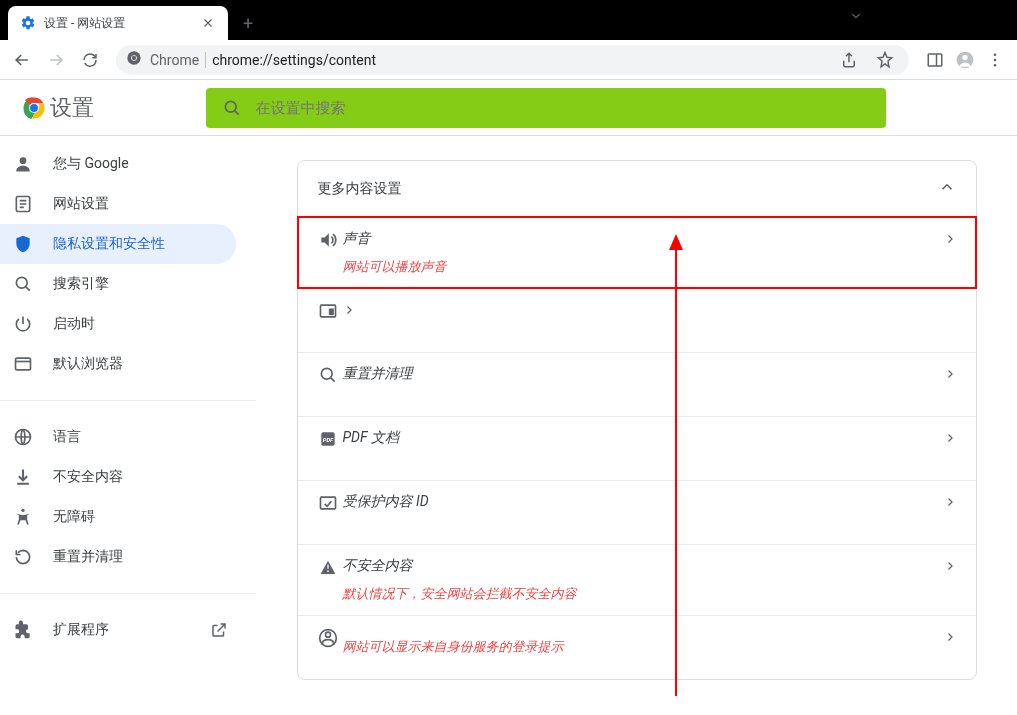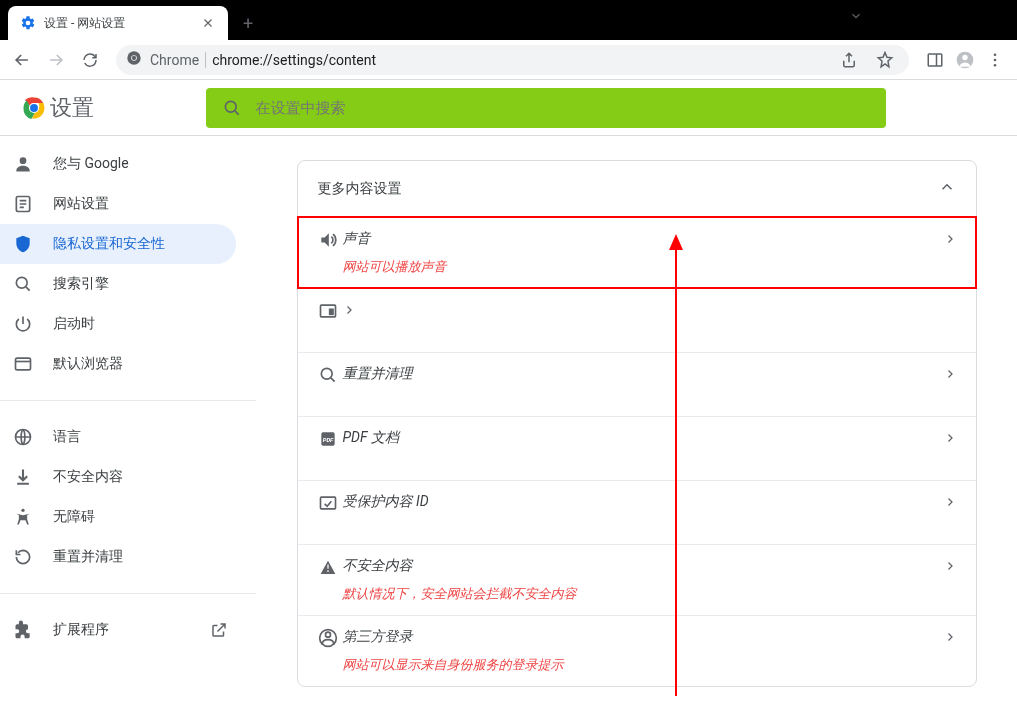--- a/index.html
+++ b/index.html
@@ -395,21 +395,20 @@
           </div>
           <div class="row">
             <span class="row-icon">
               <svg viewBox="0 0 24 24" width="20" height="20" fill="none" stroke="currentColor" stroke-width="2">
                 <circle cx="12" cy="8" r="3"></circle>
                 <path d="M5 20c0-4 3-6 7-6s7 2 7 6"></path>
                 <circle cx="12" cy="12" r="10"></circle>
               </svg>
             </span>
             <div class="row-text">
-              <div class="row-title">第三方登录</div>
               <div class="row-sub">网站可以显示来自身份服务的登录提示</div>
             </div>
             <span class="row-chevron"><svg viewBox="0 0 24 24" width="12" height="12" fill="none" stroke="currentColor" stroke-width="2.5">
                 <path d="M9 5l7 7-7 7"></path>
               </svg></span>
           </div>
         </div>
     </div>
 
     <svg class="annotation" style="left:0; top:0;" width="740" height="600">

